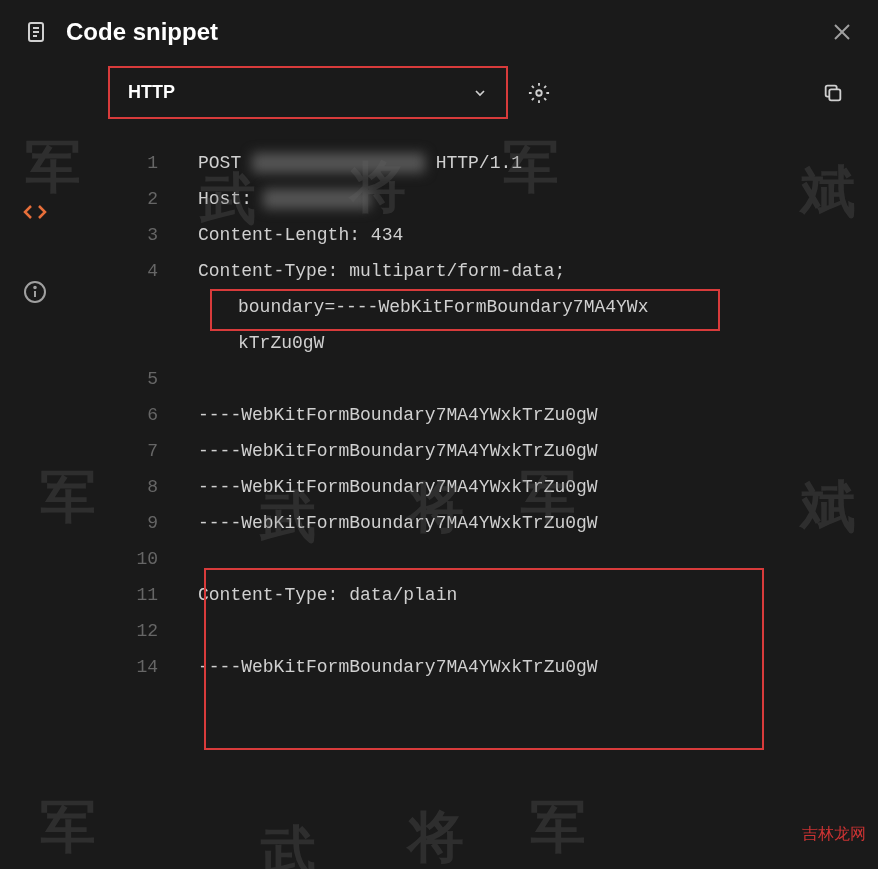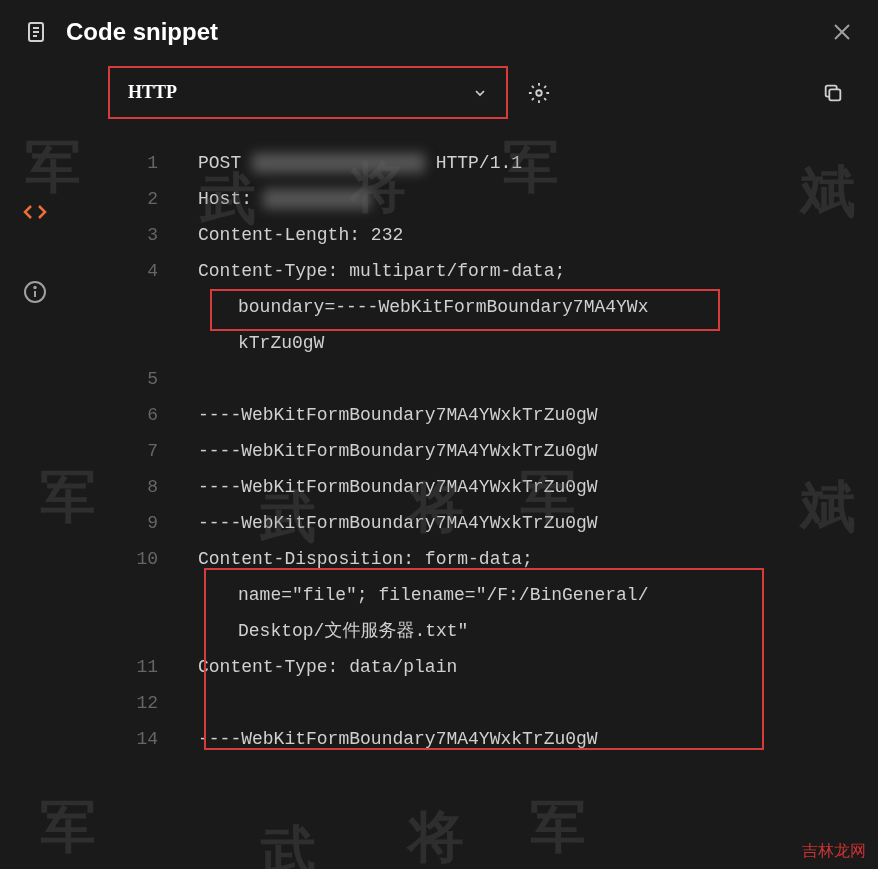--- a/index.html
+++ b/index.html
@@ -35,21 +35,20 @@
       cursor: pointer;
       width: 24px;
       height: 24px;
     }
     .controls-row {
       display: flex;
       align-items: center;
       padding: 8px 24px 8px 108px;
       gap: 12px;
       margin-bottom: 18px;
-      font-family: Liberation Serif, serif;
     }
     .dropdown {
       border: 2.5px solid #d83b3b;
       background: #1a1a1a;
       padding: 14px 18px;
       display: flex;
       align-items: center;
       justify-content: space-between;
       width: 400px;
       cursor: pointer;
@@ -156,21 +155,21 @@
     }
     .blur {
       filter: blur(6px);
       background: #555;
       color: transparent;
       border-radius: 3px;
     }
     .site-tag {
       position: absolute;
       right: 12px;
-      bottom: 7px;
+      bottom: 24px;
       color: #cc3333;
       font-size: 16px;
       font-family: "Microsoft YaHei", sans-serif;
       font-weight: 500;
     }
   </style>
 </head>
 <body>
 
 <div class="header">
@@ -234,21 +233,21 @@
   <div class="code-line">
     <span class="line-num">1</span>
     <span class="line-content"><span>POST </span><span class="blur">████████████████</span><span> HTTP/1.1</span></span>
   </div>
   <div class="code-line">
     <span class="line-num">2</span>
     <span class="line-content"><span>Host: </span><span class="blur">██████████</span></span>
   </div>
   <div class="code-line">
     <span class="line-num">3</span>
-    <span class="line-content">Content-Length: 232</span>
+    <span class="line-content">Content-Length: 434</span>
   </div>
   <div class="code-line">
     <span class="line-num">4</span>
     <span class="line-content"><span>Content-Type: multipart/form-data;</span><span class="indent">boundary=----WebKitFormBoundary7MA4YWx</span><span class="indent">kTrZu0gW</span></span>
   </div>
   <div class="code-line">
     <span class="line-num">5</span>
     <span class="line-content"></span>
   </div>
   <div class="code-line">
@@ -262,21 +261,20 @@
   <div class="code-line">
     <span class="line-num">8</span>
     <span class="line-content">----WebKitFormBoundary7MA4YWxkTrZu0gW</span>
   </div>
   <div class="code-line">
     <span class="line-num">9</span>
     <span class="line-content">----WebKitFormBoundary7MA4YWxkTrZu0gW</span>
   </div>
   <div class="code-line">
     <span class="line-num">10</span>
-    <span class="line-content"><span>Content-Disposition: form-data;</span><span class="indent">name="file"; filename="/F:/BinGeneral/</span><span class="indent">Desktop/文件服务器.txt"</span></span>
   </div>
   <div class="code-line">
     <span class="line-num">11</span>
     <span class="line-content">Content-Type: data/plain</span>
   </div>
   <div class="code-line">
     <span class="line-num">12</span>
     <span class="line-content"></span>
   </div>
   <div class="code-line">

